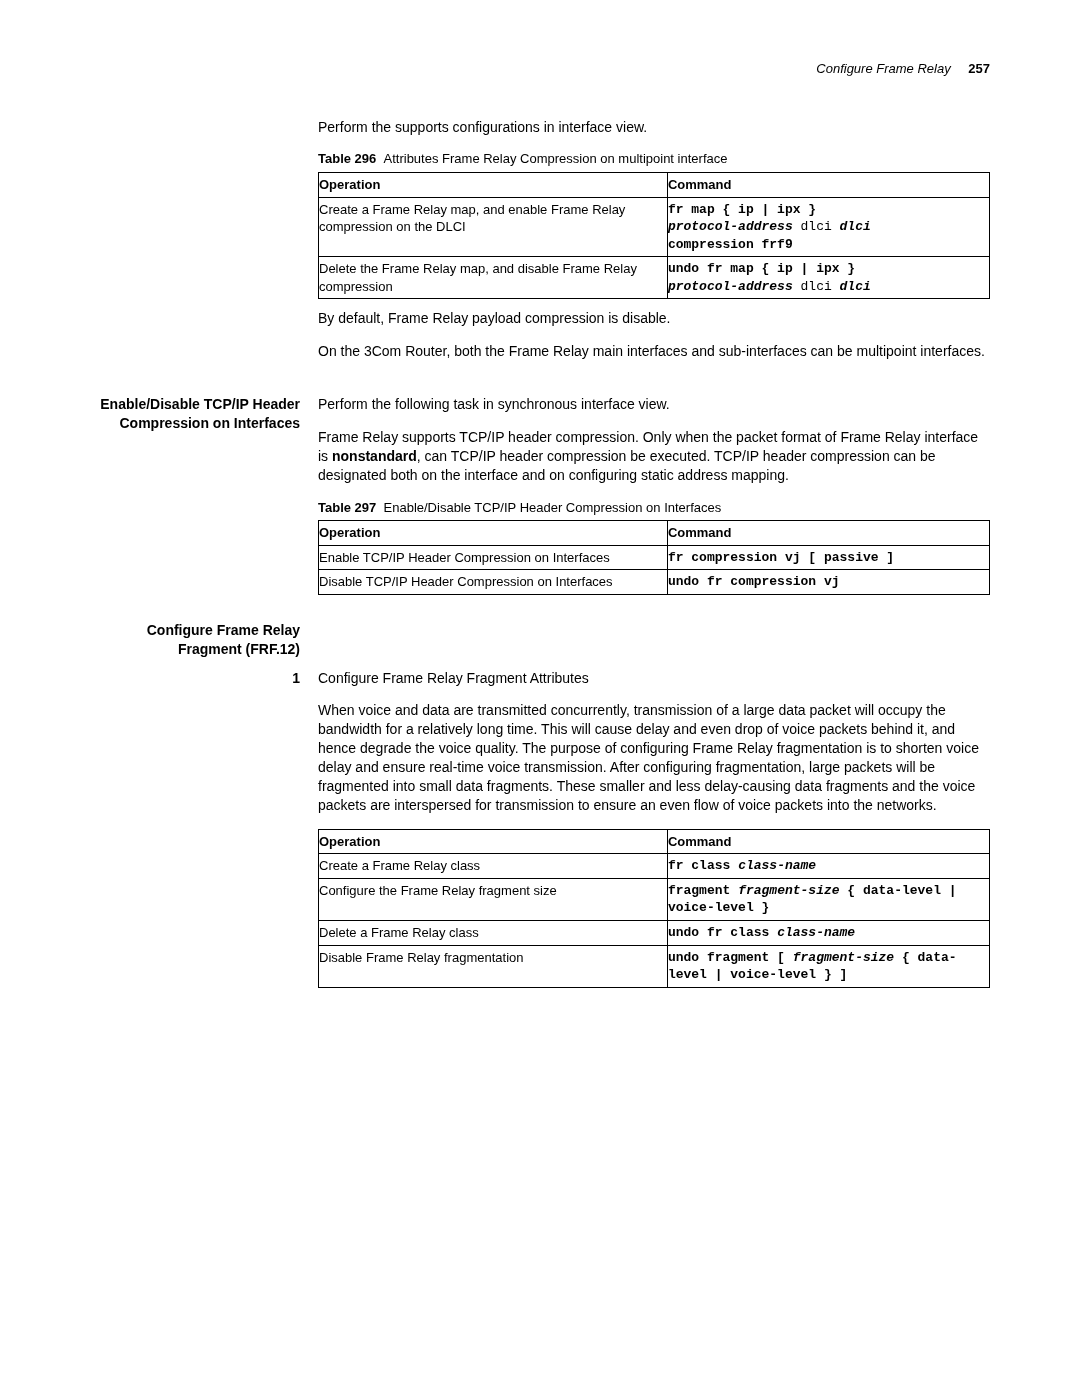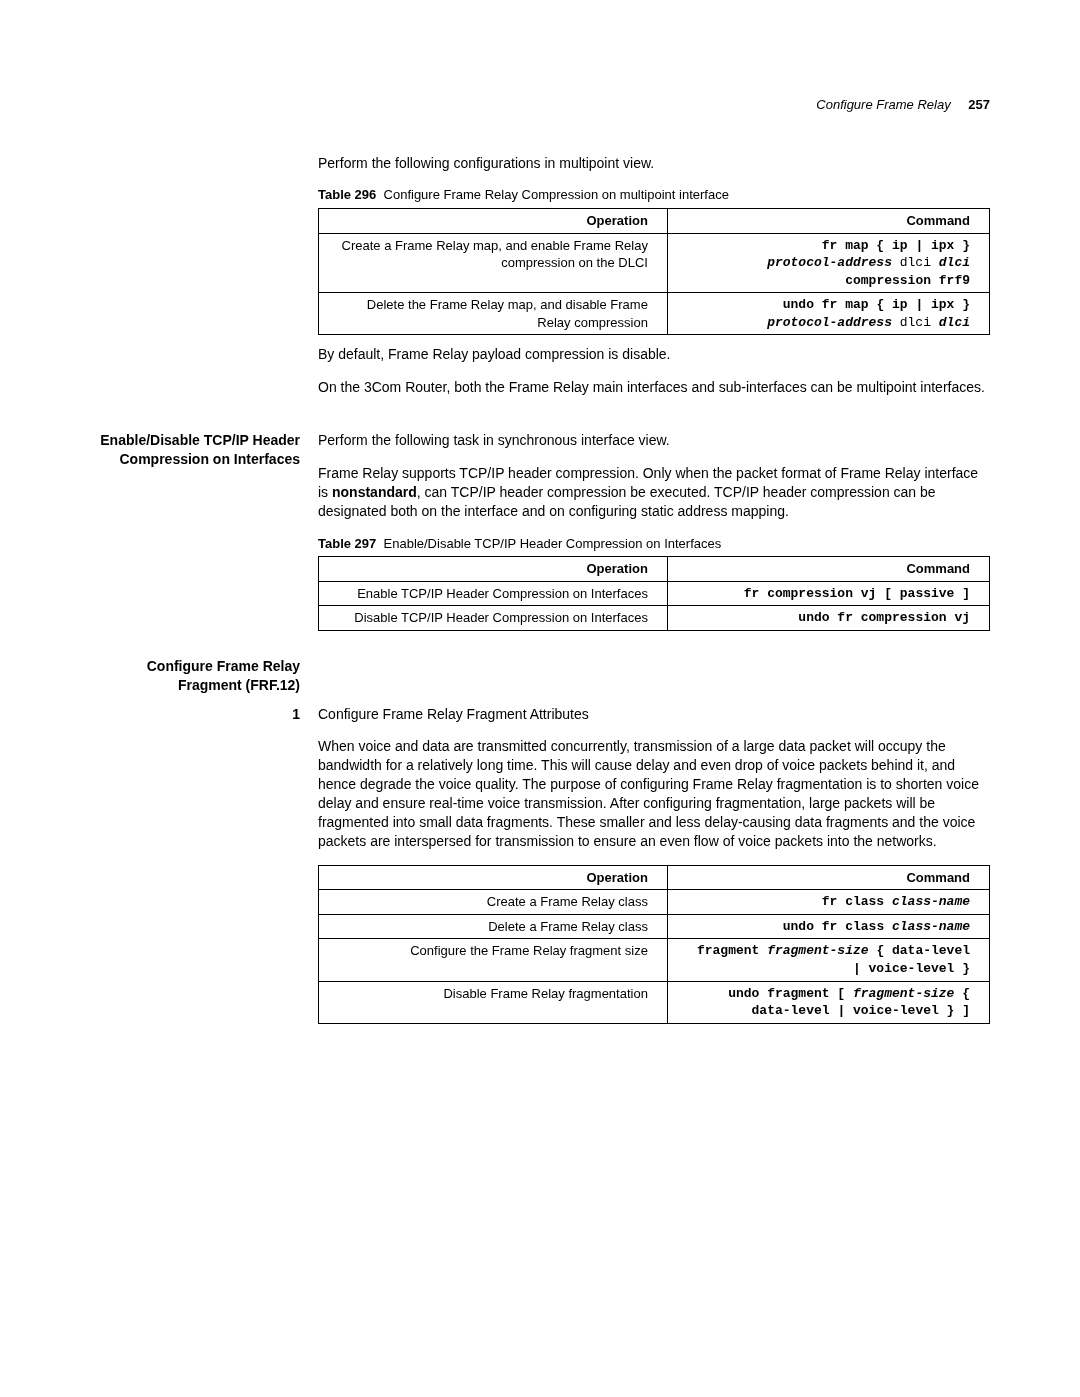--- a/index.html
+++ b/index.html
@@ -9,21 +9,20 @@
     background: #fff;
     margin: 0;
     padding: 60px 90px 60px 90px;
     line-height: 1.35;
   }
   .header-line {
     text-align: right;
     font-style: italic;
     font-size: 13px;
     margin-bottom: 40px;
-    margin-top: 36px;
   }
   .header-line .pageno {
     font-style: normal;
     font-weight: bold;
     margin-left: 14px;
   }
   .row {
     display: flex;
     margin-bottom: 10px;
   }
@@ -47,22 +46,22 @@
   }
   .table-title b { font-weight: bold; }
   table.cmd {
     border-collapse: collapse;
     width: 100%;
     font-size: 13px;
     margin-bottom: 10px;
   }
   table.cmd th, table.cmd td {
     border: 1px solid #000;
-    padding: 3px 19px;
-    text-align: right;
+    padding: 3px 0;
+    text-align: left;
     vertical-align: top;
   }
   table.cmd th {
     font-weight: bold;
   }
   .mono {
     font-family: "Courier New", monospace;
     font-size: 13px;
     margin-top: 9px;
   }
@@ -81,23 +80,23 @@
 <body>
 
 <div class="header-line">
   <span>Configure Frame Relay</span>
   <span class="pageno">257</span>
 </div>
 
 <div class="row">
   <div class="sidecol"></div>
   <div class="maincol">
-    <p>Perform the following configurations in multipoint view.</p>
+    <p>Perform the supports configurations in interface view.</p>
     <div class="table-title">
-      <b>Table 296</b>&nbsp;&nbsp;<span>Configure Frame Relay Compression on multipoint interface</span>
+      <b>Table 296</b>&nbsp;&nbsp;<span>Attributes Frame Relay Compression on multipoint interface</span>
     </div>
     <table class="cmd">
       <tbody>
           <tr>
         <th style="width:52%">Operation</th>
         <th>Command</th>
       </tr>
       <tr>
         <td>Create a Frame Relay map, and enable Frame Relay compression on the DLCI</td>
         <td class="mono">
@@ -163,26 +162,26 @@
       <tbody>
           <tr>
         <th style="width:52%">Operation</th>
         <th>Command</th>
       </tr>
       <tr>
         <td>Create a Frame Relay class</td>
         <td class="mono"><span class="kw">fr class </span><span class="arg">class-name</span></td>
       </tr>
       <tr>
+        <td>Configure the Frame Relay fragment size</td>
+        <td class="mono"><span class="kw">fragment </span><span class="arg">fragment-size</span><span class="kw"> { data-level | voice-level }</span></td>
+      </tr>
+      <tr>
         <td>Delete a Frame Relay class</td>
         <td class="mono"><span class="kw">undo fr class </span><span class="arg">class-name</span></td>
-      </tr>
-      <tr>
-        <td>Configure the Frame Relay fragment size</td>
-        <td class="mono"><span class="kw">fragment </span><span class="arg">fragment-size</span><span class="kw"> { data-level | voice-level }</span></td>
       </tr>
       <tr>
         <td>Disable Frame Relay fragmentation</td>
         <td class="mono"><span class="kw">undo fragment [ </span><span class="arg">fragment-size</span><span class="kw"> { data-level | voice-level } ]</span></td>
       </tr>
     </tbody>
       </table>
   </div>
 </div>
 

